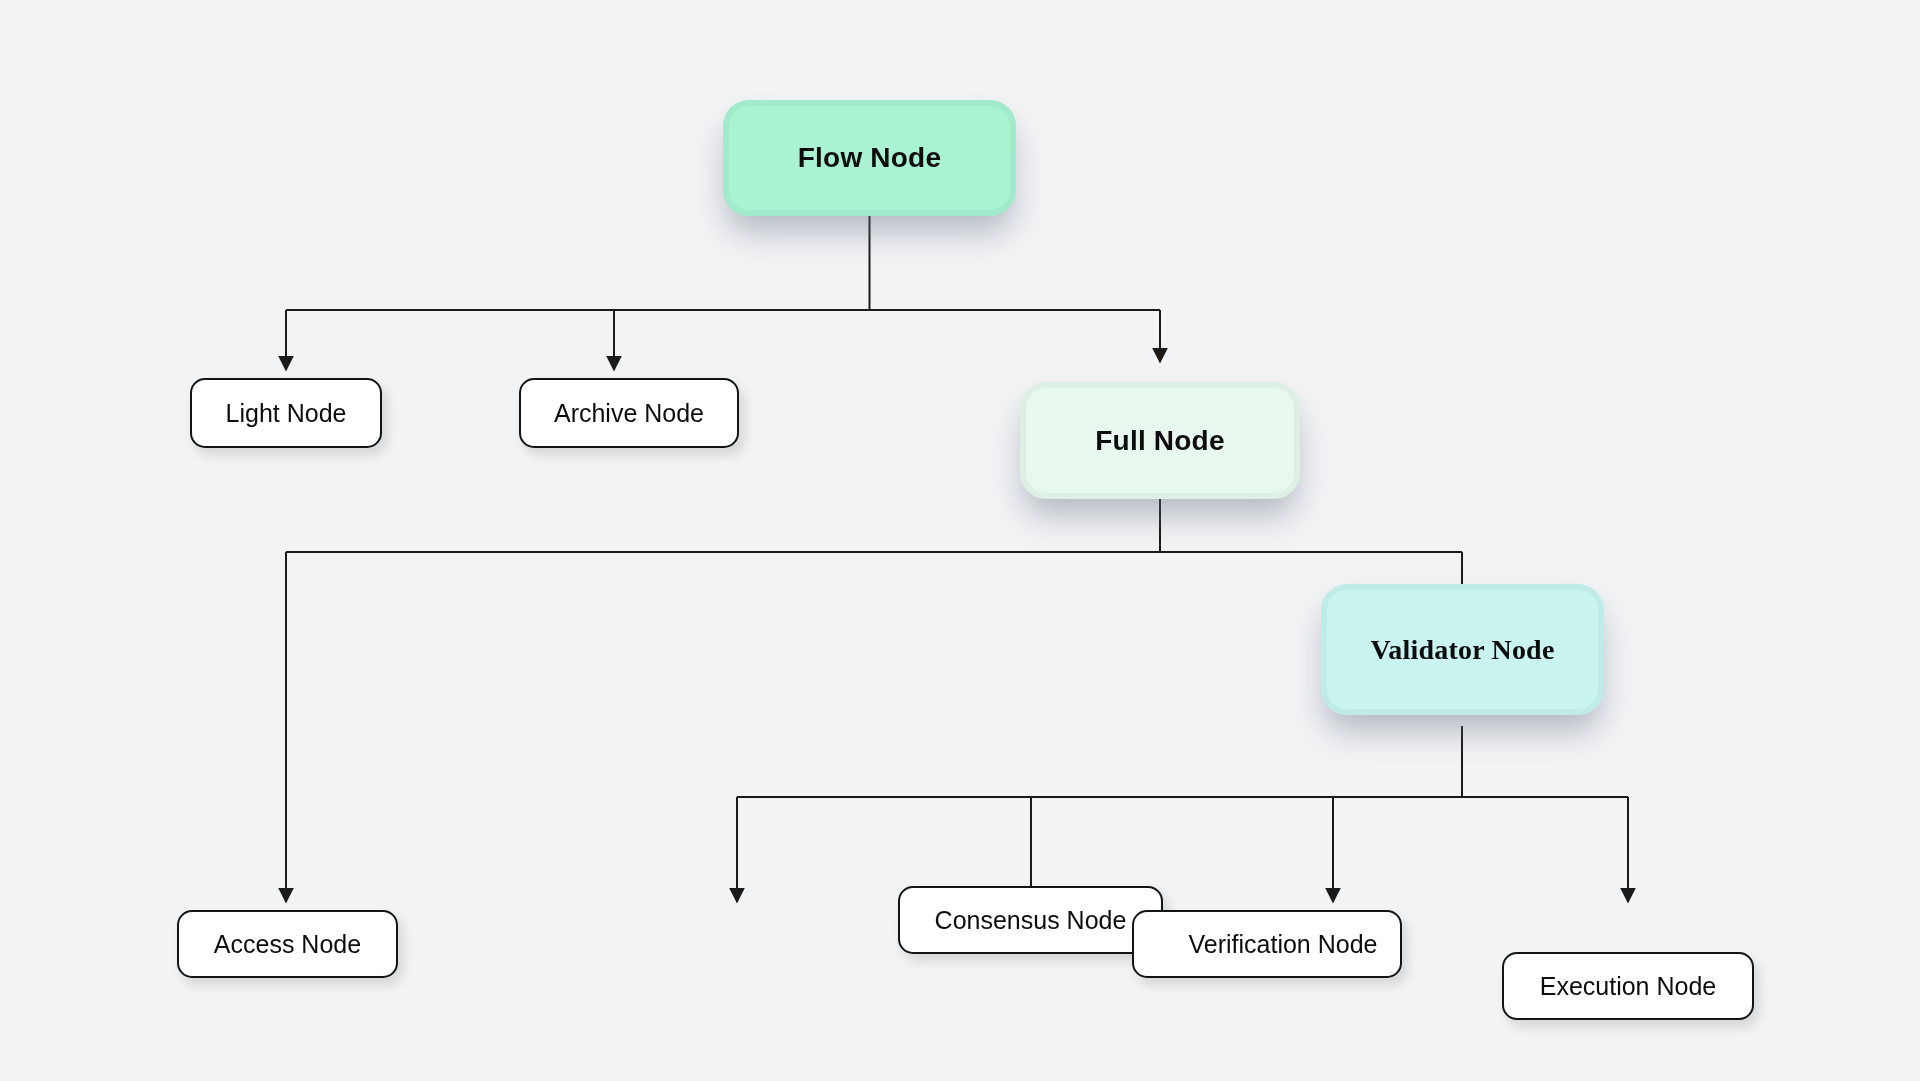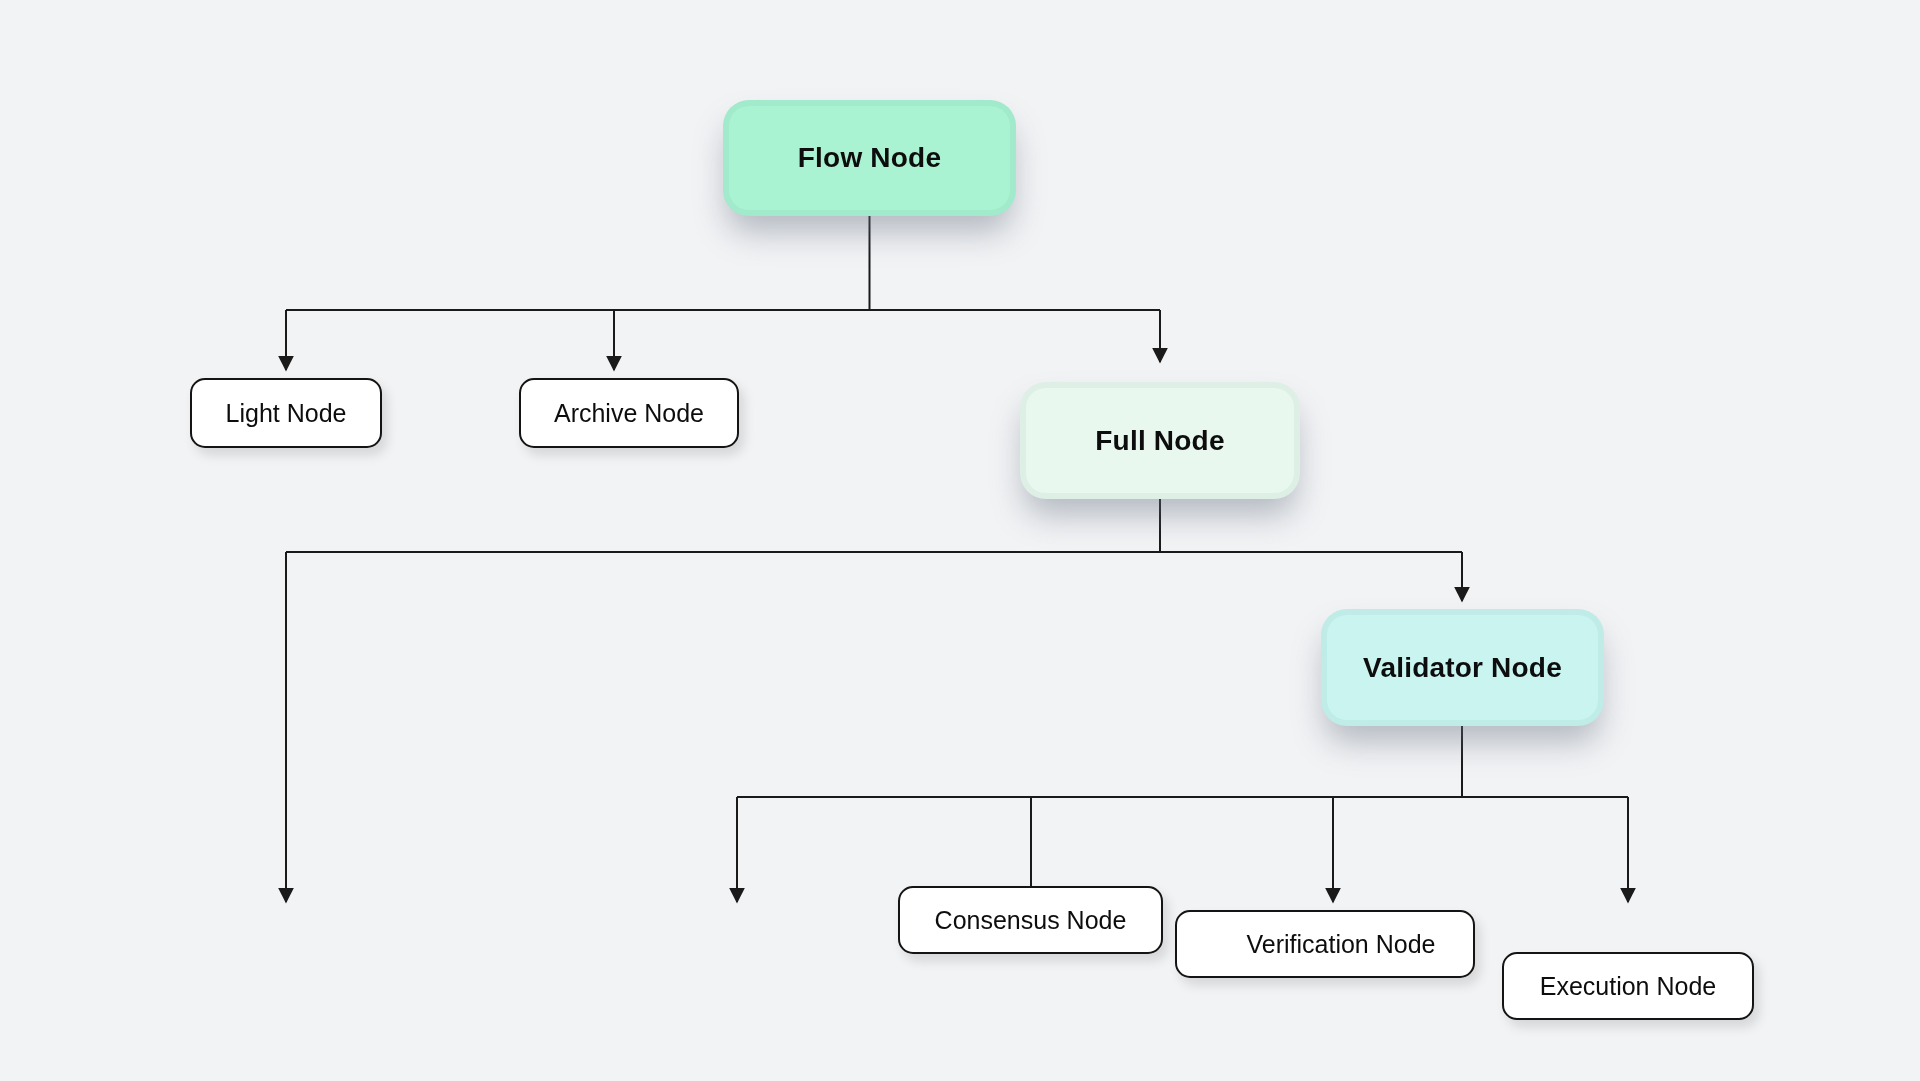--- a/index.html
+++ b/index.html
@@ -47,25 +47,25 @@
     font-size: 25px;
     font-weight: 500;
     box-shadow: 5px 7px 12px rgba(0, 0, 0, 0.12);
     justify-content: center;
   }
   
   .node-flow         { left: 723px;  top: 100px; width: 293px; height: 116px; }
   .node-light        { left: 190px;  top: 378px; width: 192px; height: 70px; }
   .node-archive      { left: 504px;  top: 378px; width: 220px; height: 70px; margin-left: 15px; }
   .node-full         { left: 1020px; top: 370px; width: 280px; height: 117px; margin-top: 12px; }
-  .node-validator    { left: 1321px; top: 609px; width: 283px; height: 117px; }
+  .node-validator    { left: 1321px; top: 584px; width: 283px; height: 131px; font-family: Liberation Serif, serif; }
   .node-access       { left: 177px;  top: 910px; width: 221px; height: 68px; }
   .node-collection   { left: 611px;  top: 910px; width: 252px; height: 68px; }
   .node-consensus    { left: 898px;  top: 886px; width: 265px; height: 68px; }
-  .node-verification { left: 1175px; top: 910px; width: 300px; height: 68px; padding-left: 32px; }
+  .node-verification { left: 1132px; top: 910px; width: 270px; height: 68px; padding-left: 32px; }
   .node-execution    { left: 1502px; top: 952px; width: 252px; height: 68px; }
 </style>
 </head>
 <body>
 
 <div class="canvas">
 
   <svg class="connectors" viewBox="0 0 1920 1081" xmlns="http://www.w3.org/2000/svg">
     <defs>
       <marker id="arrow" viewBox="0 0 10 10" refX="9" refY="5" markerWidth="8" markerHeight="8" orient="auto" markerUnits="strokeWidth">
@@ -107,20 +107,23 @@
   </div>
 
   <div class="node node-colored node-full" style="background-color: rgb(233, 248, 239);">
     <span>Full Node</span>
   </div>
 
   <div class="node node-colored node-validator" style="background-color: rgb(201, 244, 240);">
     <span>Validator Node</span>
   </div>
 
+  <div class="node node-plain node-access">
+    <span>Access Node</span>
+  </div>
 
 
   <div class="node node-plain node-consensus">
     <span>Consensus Node</span>
   </div>
 
   <div class="node node-plain node-verification">
     <span>Verification Node</span>
   </div>
 

